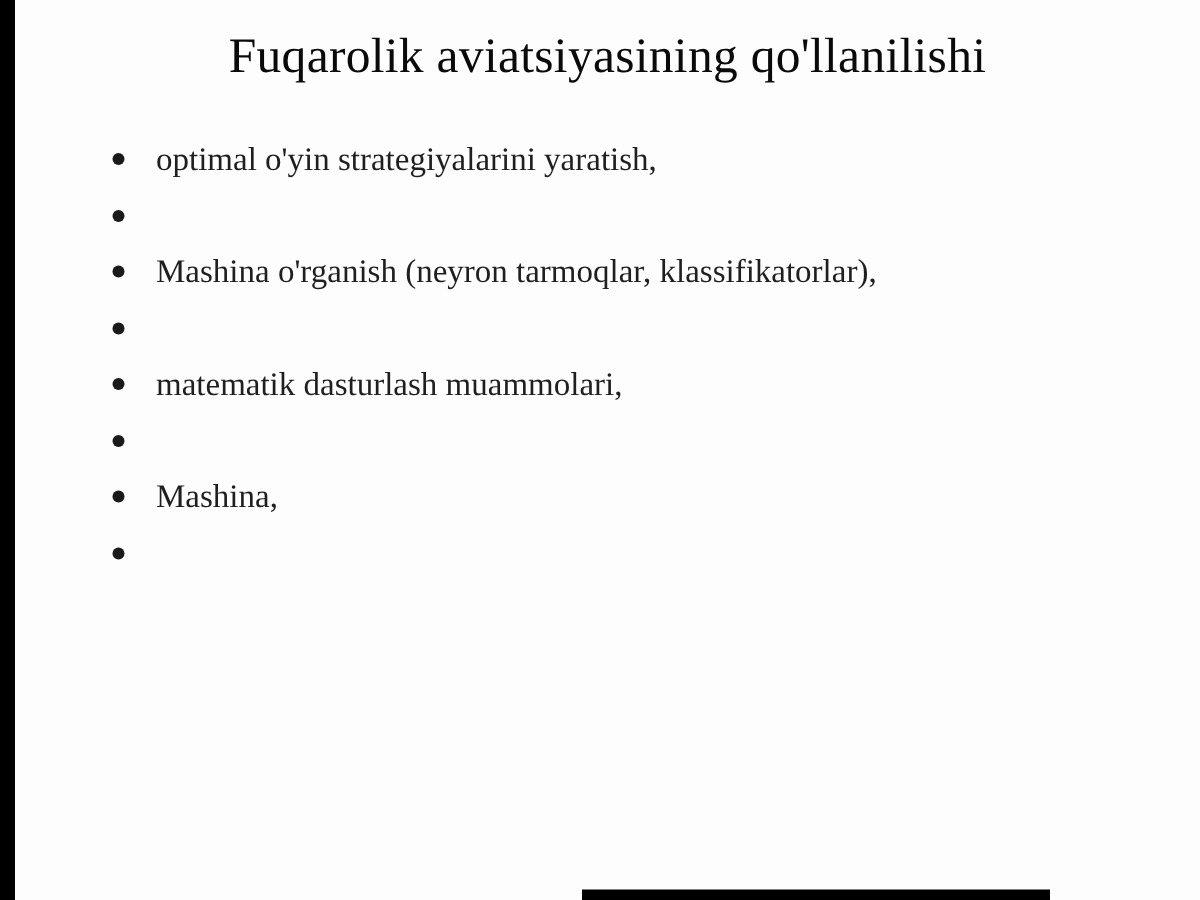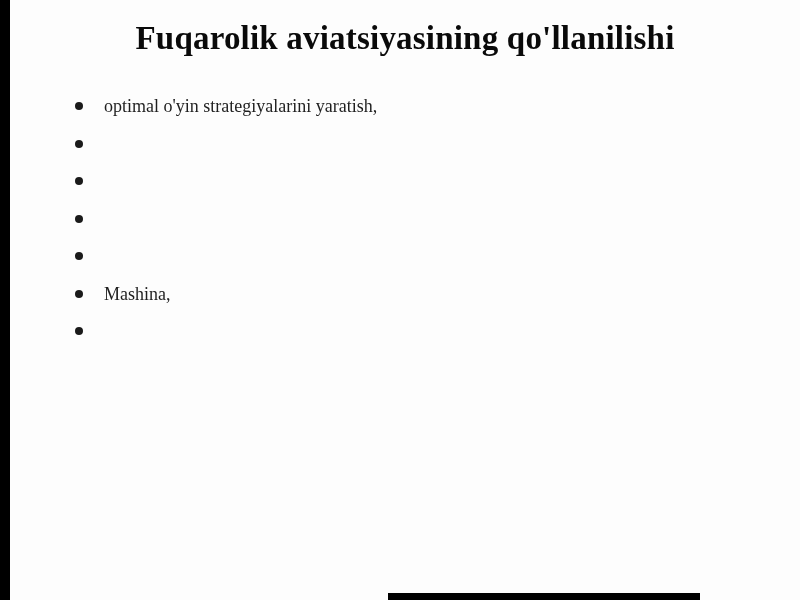--- a/index.html
+++ b/index.html
@@ -36,21 +36,21 @@
   }
   .slide-title {
     position: absolute;
     left: 10px;
     right: 0;
     top: 14px;
     margin: 0;
     text-align: center;
     font-size: 33px;
     line-height: 48px;
-    font-weight: bold;
+    font-weight: normal;
     color: #0a0a0a;
     letter-spacing: 0.2px;
   }
   .bullet-list {
     position: absolute;
     left: 75px;
     top: 91px;
     margin: 0;
     padding: 0;
     list-style: none;
@@ -65,21 +65,21 @@
   .bullet-dot {
     flex: 0 0 auto;
     width: 8px;
     height: 8px;
     border-radius: 50%;
     background: #1a1a1a;
     margin-top: 11px;
     margin-right: 21px;
   }
   .bullet-text {
-    font-size: 18px;
+    font-size: 22px;
     line-height: 30px;
     color: #1f1f1f;
     white-space: pre-line;
     max-width: 640px;
   }
 </style>
 </head>
 <body>
 
 <div class="slide">
@@ -93,24 +93,29 @@
     <li class="bullet-item">
       <span class="bullet-dot"></span>
       <span class="bullet-text">optimal o'yin strategiyalarini yaratish,</span>
     </li>
     <li class="bullet-item">
       <span class="bullet-dot"></span>
       <span class="bullet-text"></span>
     </li>
     <li class="bullet-item">
       <span class="bullet-dot"></span>
+      <span class="bullet-text">Mashina o'rganish (neyron tarmoqlar, klassifikatorlar),</span>
+    </li>
+    <li class="bullet-item">
+      <span class="bullet-dot"></span>
       <span class="bullet-text"></span>
     </li>
     <li class="bullet-item">
       <span class="bullet-dot"></span>
+      <span class="bullet-text">matematik dasturlash muammolari,</span>
     </li>
     <li class="bullet-item">
       <span class="bullet-dot"></span>
       <span class="bullet-text"></span>
     </li>
     <li class="bullet-item">
       <span class="bullet-dot"></span>
       <span class="bullet-text">Mashina,</span>
     </li>
     <li class="bullet-item">

